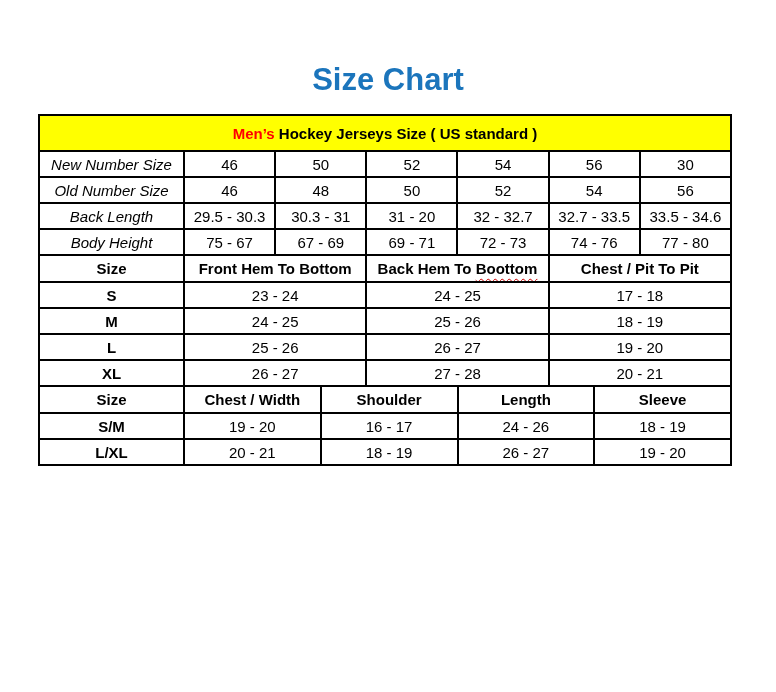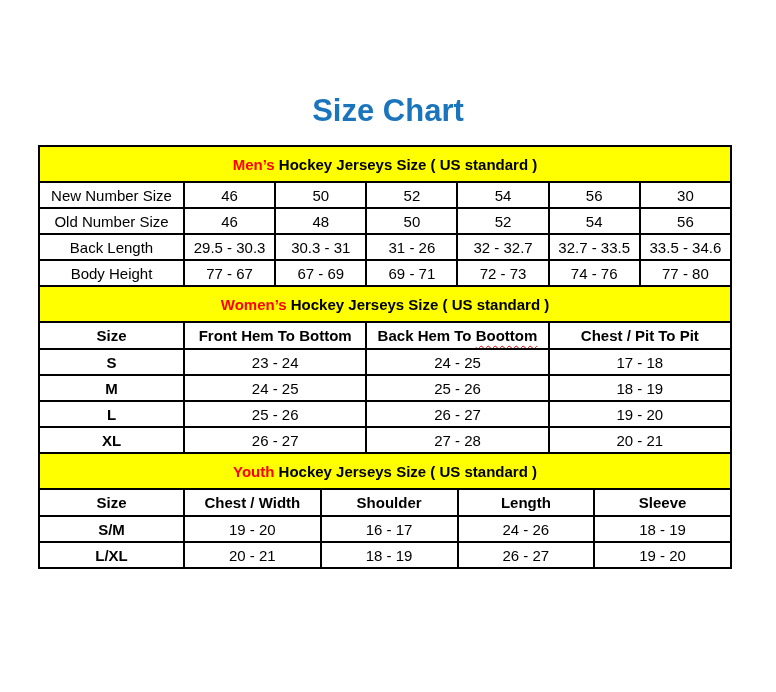--- a/index.html
+++ b/index.html
@@ -6,21 +6,21 @@
     margin: 0;
     padding: 0;
     background: #ffffff;
     width: 776px;
     height: 692px;
     overflow: hidden;
     font-family: "Liberation Sans", "DejaVu Sans", sans-serif;
   }
   .page-title {
     margin: 0;
-    padding-top: 93px;
+    padding-top: 62px;
     text-align: center;
     font-size: 31px;
     font-weight: 700;
     color: #1b75bc;
   }
   .tables {
     margin: 16px 0 0 38px;
     width: 694px;
   }
   table.size-table {
@@ -47,21 +47,21 @@
     height: 34px;
     font-size: 17.5px;
     font-weight: 700;
   }
   th.band .hl { color: #ff0000; }
   tr.colhead th {
     height: 25px;
     font-weight: 700;
   }
   tbody td { height: 24px; font-weight: 400; }
-  td.lbl   { font-weight: 400; }
+  td.lbl   { font-weight: 400; font-style: italic; }
   td.lbl-b { font-weight: 700; }
   col.c-label { width: 145px; }
   .misspell {
     text-decoration-line: underline;
     text-decoration-style: wavy;
     text-decoration-color: #cc0000;
     text-decoration-thickness: 1px;
     text-underline-offset: 4px;
   }
 </style>
@@ -103,48 +103,45 @@
         <td>48</td>
         <td>50</td>
         <td>52</td>
         <td>54</td>
         <td>56</td>
       </tr>
       <tr>
         <td class="lbl">Back Length</td>
         <td>29.5 - 30.3</td>
         <td>30.3 - 31</td>
-        <td>31 - 26</td>
+        <td>31 - 20</td>
         <td>32 - 32.7</td>
         <td>32.7 - 33.5</td>
         <td>33.5 - 34.6</td>
       </tr>
       <tr>
         <td class="lbl">Body Height</td>
-        <td>77 - 67</td>
+        <td>75 - 67</td>
         <td>67 - 69</td>
         <td>69 - 71</td>
         <td>72 - 73</td>
         <td>74 - 76</td>
         <td>77 - 80</td>
       </tr>
     </tbody>
   </table>
 
   <table class="size-table">
     <colgroup>
         <col class="c-label">
         <col>
         <col>
         <col>
       </colgroup>
     <thead>
-      <tr>
-        <th class="band" colspan="4"><span class="hl">Women’s</span><span> Hockey Jerseys Size ( US standard )</span></th>
-      </tr>
       <tr class="colhead">
         <th>Size</th>
         <th>Front Hem To Bottom</th>
         <th><span>Back Hem To </span><span class="misspell">Boottom</span></th>
         <th>Chest / Pit To Pit</th>
       </tr>
     </thead>
     <tbody>
       <tr>
         <td class="lbl-b">S</td>
@@ -175,23 +172,20 @@
 
   <table class="size-table">
     <colgroup>
         <col class="c-label">
         <col>
         <col>
         <col>
         <col>
       </colgroup>
     <thead>
-      <tr>
-        <th class="band" colspan="5"><span class="hl">Youth</span><span> Hockey Jerseys Size ( US standard )</span></th>
-      </tr>
       <tr class="colhead">
         <th>Size</th>
         <th>Chest / Width</th>
         <th>Shoulder</th>
         <th>Length</th>
         <th>Sleeve</th>
       </tr>
     </thead>
     <tbody>
       <tr>

